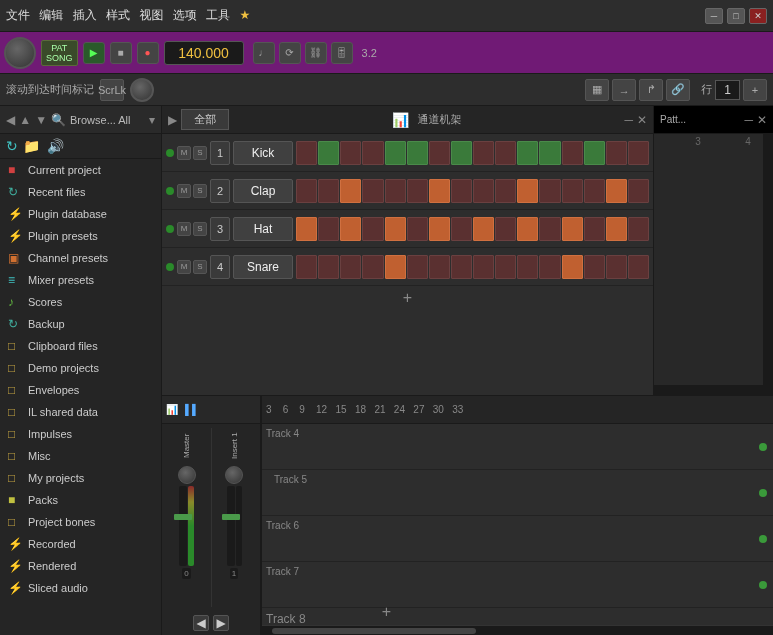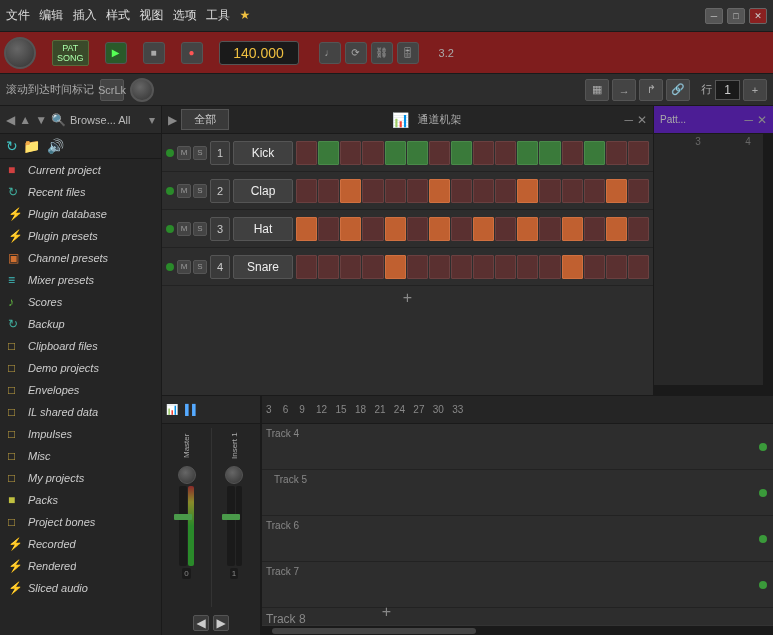--- a/index.html
+++ b/index.html
@@ -37,26 +37,26 @@
       color: #ccc;
       font-size: 9px;
       display: flex; align-items: center; justify-content: center;
       cursor: pointer;
       border-radius: 2px;
     }
     .win-btn.close { background: #8a2020; }
 
     
     .transport-bar {
-      background: #7f1d1d;
+      background: #701a75;
       height: 42px;
       display: flex;
       align-items: center;
       padding: 0 4px;
-      gap: 16px;
+      gap: 5px;
       border-bottom: 1px solid #1a1a1a;
     }
     .transport-knob {
       width: 32px; height: 32px;
       background: radial-gradient(circle at 40% 35%, #666, #333);
       border-radius: 50%;
       border: 2px solid #555;
     }
     .transport-btn {
       width: 22px; height: 22px;
@@ -182,21 +182,20 @@
     }
     .sidebar-item-icon {
       width: 16px;
       font-size: 12px;
       flex-shrink: 0;
     }
     .sidebar-item-label {
       font-size: 11px;
       white-space: nowrap;
       overflow: hidden;
-      font-style: italic;
     }
     
     .icon-red { color: #d04040; }
     .icon-teal { color: #40b0a0; }
     .icon-pink { color: #c060a0; }
     .icon-folder { color: #c0a040; }
     .icon-green { color: #60b040; }
     .icon-orange { color: #d07030; }
     .icon-cyan { color: #40c0c0; }
     .icon-yellow { color: #c0c040; }
@@ -314,21 +313,21 @@
 
     
     .pattern-right {
       width: 120px;
       background: #252525;
       border-left: 1px solid #1a1a1a;
       display: flex;
       flex-direction: column;
     }
     .pattern-right-header {
-      background: #4c1d95;
+      background: #000000;
       height: 28px;
       display: flex;
       align-items: center;
       padding: 0 6px;
       gap: 4px;
       border-bottom: 1px solid #1a1a1a;
     }
     .pattern-grid-area {
       flex: 1;
       background: #282828;

